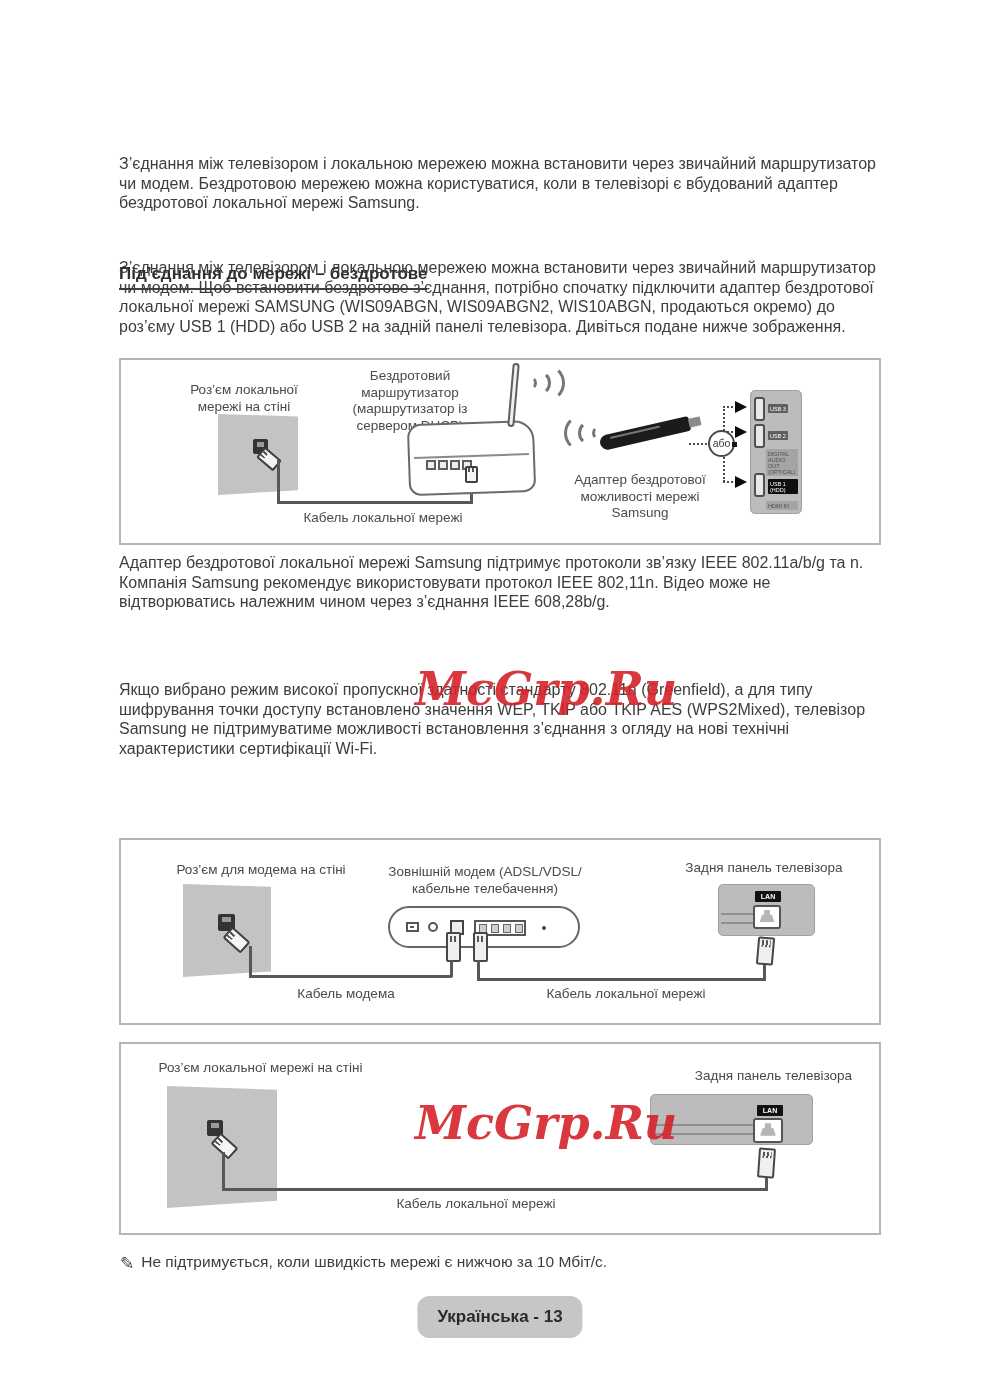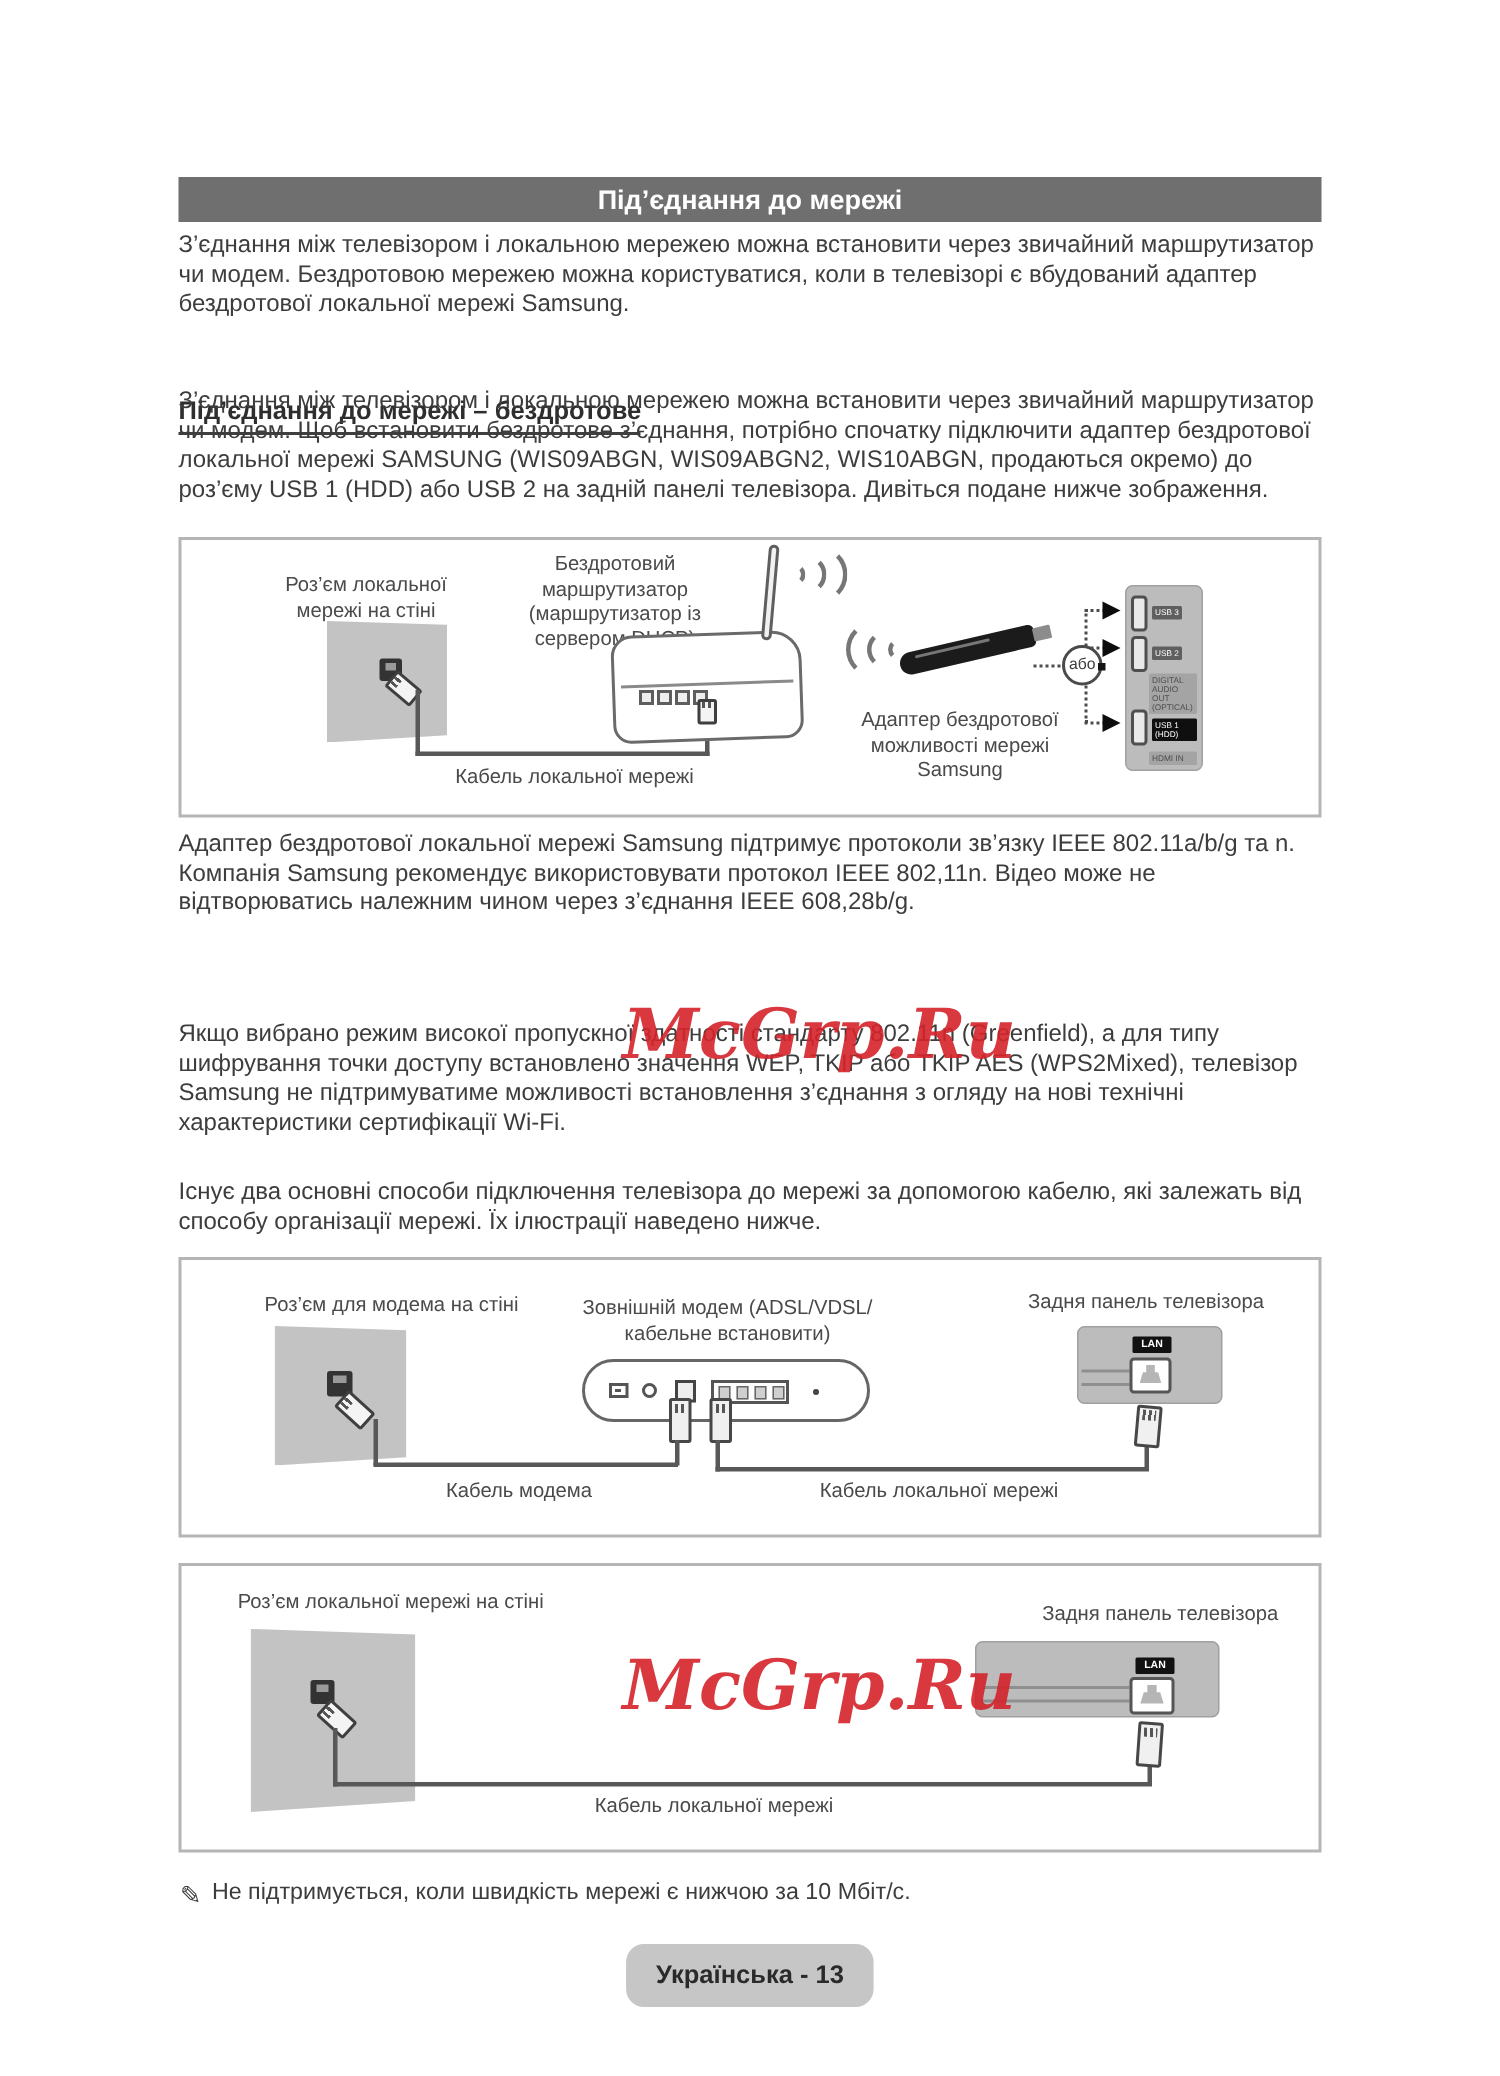--- a/index.html
+++ b/index.html
@@ -95,21 +95,20 @@
   .footnote .ic { font-size:17px; margin-right:7px; color:#3d3d3d; }
   .pagebadge { position:absolute; left:50%; transform:translateX(-50%); top:1296px;
     background:#c6c6c6; border-radius:12px; padding:11px 20px; font-size:17px;
     font-weight:bold; color:#2a2a2a; }
 </style>
 </head>
 <body>
 
 <div class="page">
 
-  <div class="titlebar">Під’єднання до мережі</div>
 
   <div class="para" style="top:154px;">З’єднання між телевізором і локальною мережею можна встановити через звичайний маршрутизатор чи модем. Бездротовою мережею можна користуватися, коли в телевізорі є вбудований адаптер бездротової локальної мережі Samsung.</div>
 
   <div class="h2" style="top:228px;margin-top:36px;">
     <span>Під’єднання до мережі – бездротове</span>
   </div>
   <div class="para" style="top:258px;">З’єднання між телевізором і локальною мережею можна встановити через звичайний маршрутизатор чи модем. Щоб встановити бездротове з’єднання, потрібно спочатку підключити адаптер бездротової локальної мережі SAMSUNG (WIS09ABGN, WIS09ABGN2, WIS10ABGN, продаються окремо) до роз’єму USB 1 (HDD) або USB 2 на задній панелі телевізора. Дивіться подане нижче зображення.</div>
 
   <div class="dbox" style="top:358px; height:187px;">
     <div class="dlabel" style="left:62px; top:22px; width:122px;">Роз’єм локальної мережі на стіні</div>
@@ -165,25 +164,24 @@
       <div class="pbadge black" style="left:17px; top:88px;">USB 1 (HDD)</div>
       <div class="pbadge gray" style="left:15px; top:110px;">HDMI IN</div>
     </div>
   </div>
 
   <div class="para" style="top:553px;">Адаптер бездротової локальної мережі Samsung підтримує протоколи зв’язку IEEE 802.11a/b/g та n. Компанія Samsung рекомендує використовувати протокол IEEE 802,11n. Відео може не відтворюватись належним чином через з’єднання IEEE 608,28b/g.</div>
   <div class="para" style="top:680px;">Якщо вибрано режим високої пропускної здатності стандарту 802.11n (Greenfield), а для типу шифрування точки доступу встановлено значення WEP, TKIP або TKIP AES (WPS2Mixed), телевізор Samsung не підтримуватиме можливості встановлення з’єднання з огляду на нові технічні характеристики сертифікації Wi-Fi.</div>
 
   <div class="watermark" style="left: 415px; top: 662px; color: rgb(212, 35, 42);">McGrp.Ru</div>
 
-  <div class="para" style="top:785px;">Існує два основні способи підключення телевізора до мережі за допомогою кабелю, які залежать від способу організації мережі. Їх ілюстрації наведено нижче.</div>
 
   <div class="dbox" style="top:838px; height:187px;padding-left:20px;">
     <div class="dlabel" style="left:40px; top:22px; width:200px;">Роз’єм для модема на стіні</div>
-    <div class="dlabel" style="left:253px; top:24px; width:222px;">Зовнішній модем (ADSL/VDSL/кабельне встановити)</div>
+    <div class="dlabel" style="left:253px; top:24px; width:222px;">Зовнішній модем (ADSL/VDSL/кабельне телебачення)</div>
     <div class="dlabel" style="left:558px; top:20px; width:170px;">Задня панель телевізора</div>
 
     <div class="wall" style="left:62px; top:44px; width:88px; height:93px;"></div>
     <div class="jack" style="left:97px; top:74px; width:17px; height:17px;"></div>
     <div class="plug" style="left:108px; top:88px; width:15px; height:24px; transform:rotate(-48deg);"></div>
 
     <div class="modem" style="left:267px; top:66px; width:192px; height:42px;">
       <div class="m-sw" style="left:16px; top:14px;"></div>
       <div class="m-rnd" style="left:38px; top:14px;"></div>
       <div class="m-rj" style="left:60px; top:12px;"></div>

